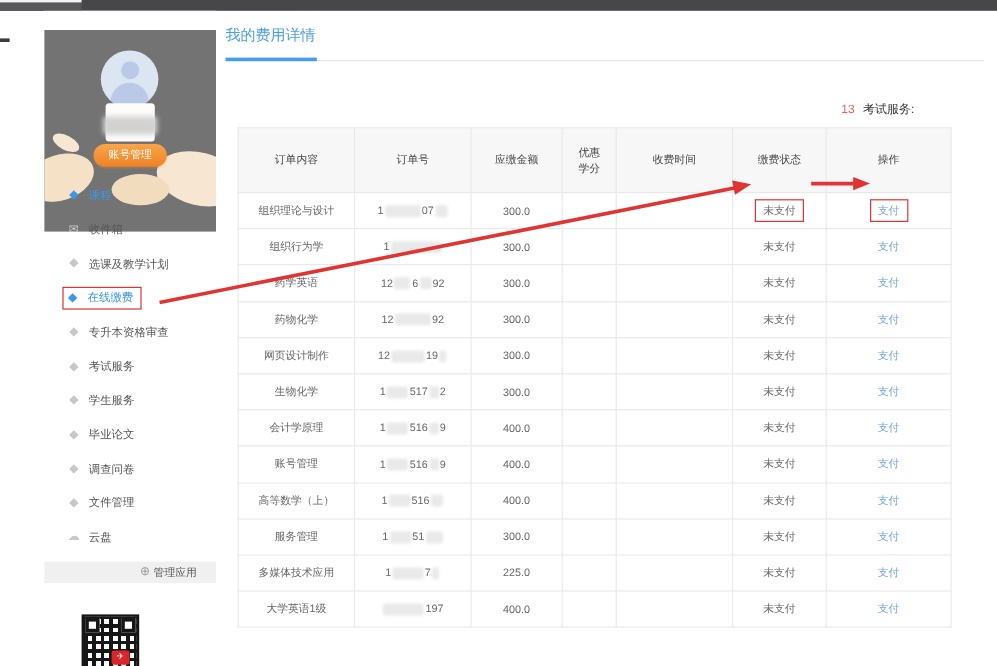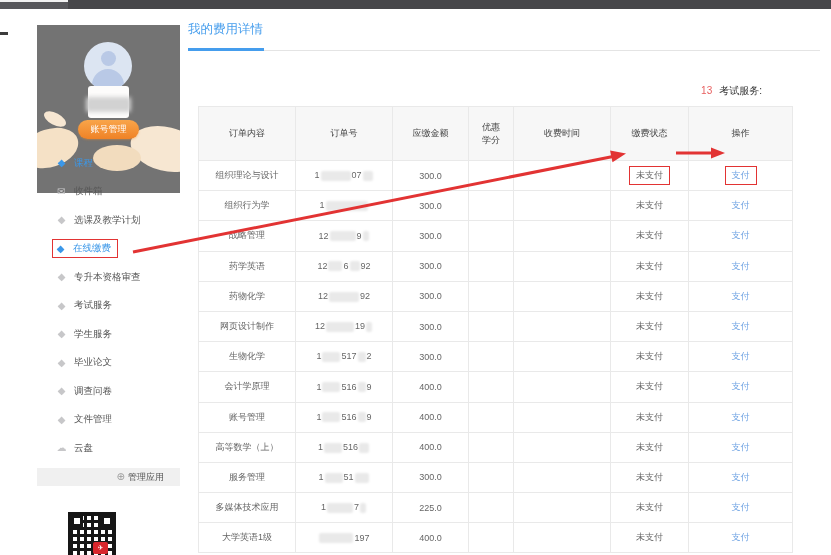--- a/index.html
+++ b/index.html
@@ -187,29 +187,20 @@
         <tr>
           <td>组织行为学</td>
           <td><span>1</span><span class="blur-seg" style="width: 42px;"></span></td>
           <td>300.0</td>
           <td></td>
           <td></td>
           <td><span>未支付</span></td>
           <td><span class="pay-link">支付</span></td>
         </tr>
         <tr>
-          <td>战略管理</td>
-          <td><span>12</span><span class="blur-seg" style="width: 26px;"></span><span>9</span><span class="blur-seg" style="width: 6px;"></span></td>
-          <td>300.0</td>
-          <td></td>
-          <td></td>
-          <td><span>未支付</span></td>
-          <td><span class="pay-link">支付</span></td>
-        </tr>
-        <tr>
           <td>药学英语</td>
           <td><span>12</span><span class="blur-seg" style="width: 14px;"></span><span>6</span><span class="blur-seg" style="width: 10px;"></span><span>92</span></td>
           <td>300.0</td>
           <td></td>
           <td></td>
           <td><span>未支付</span></td>
           <td><span class="pay-link">支付</span></td>
         </tr>
         <tr>
           <td>药物化学</td>

